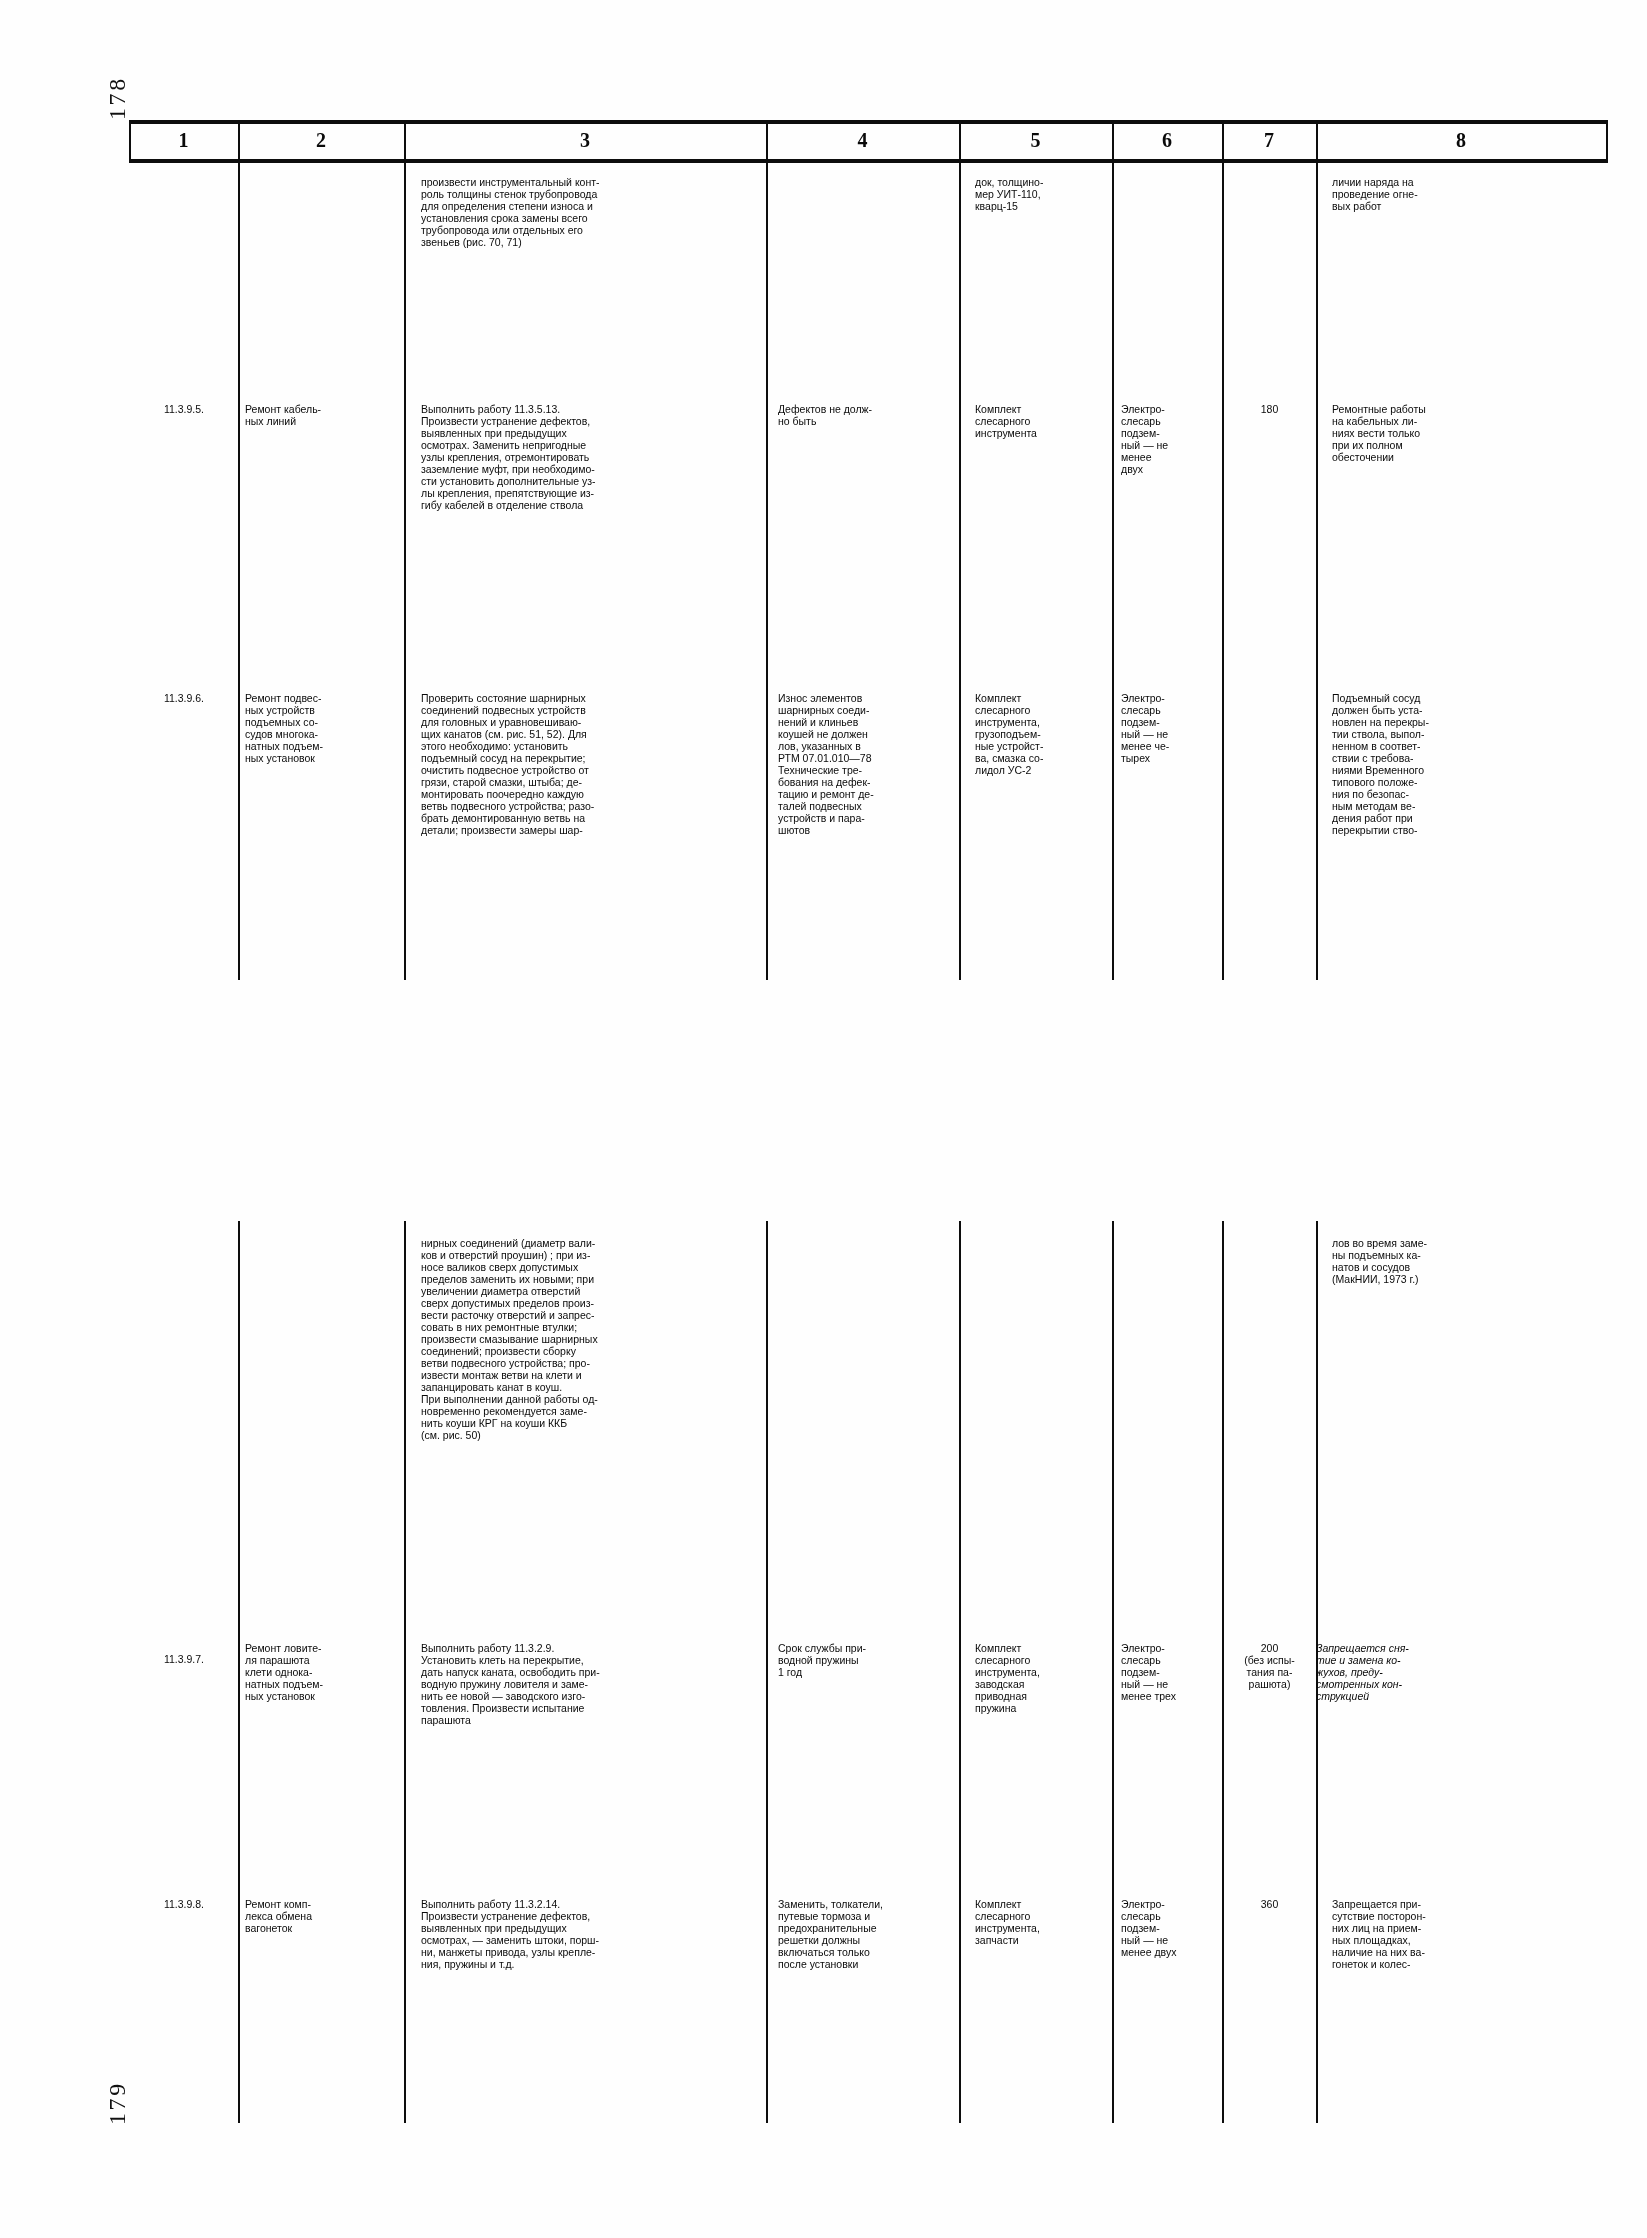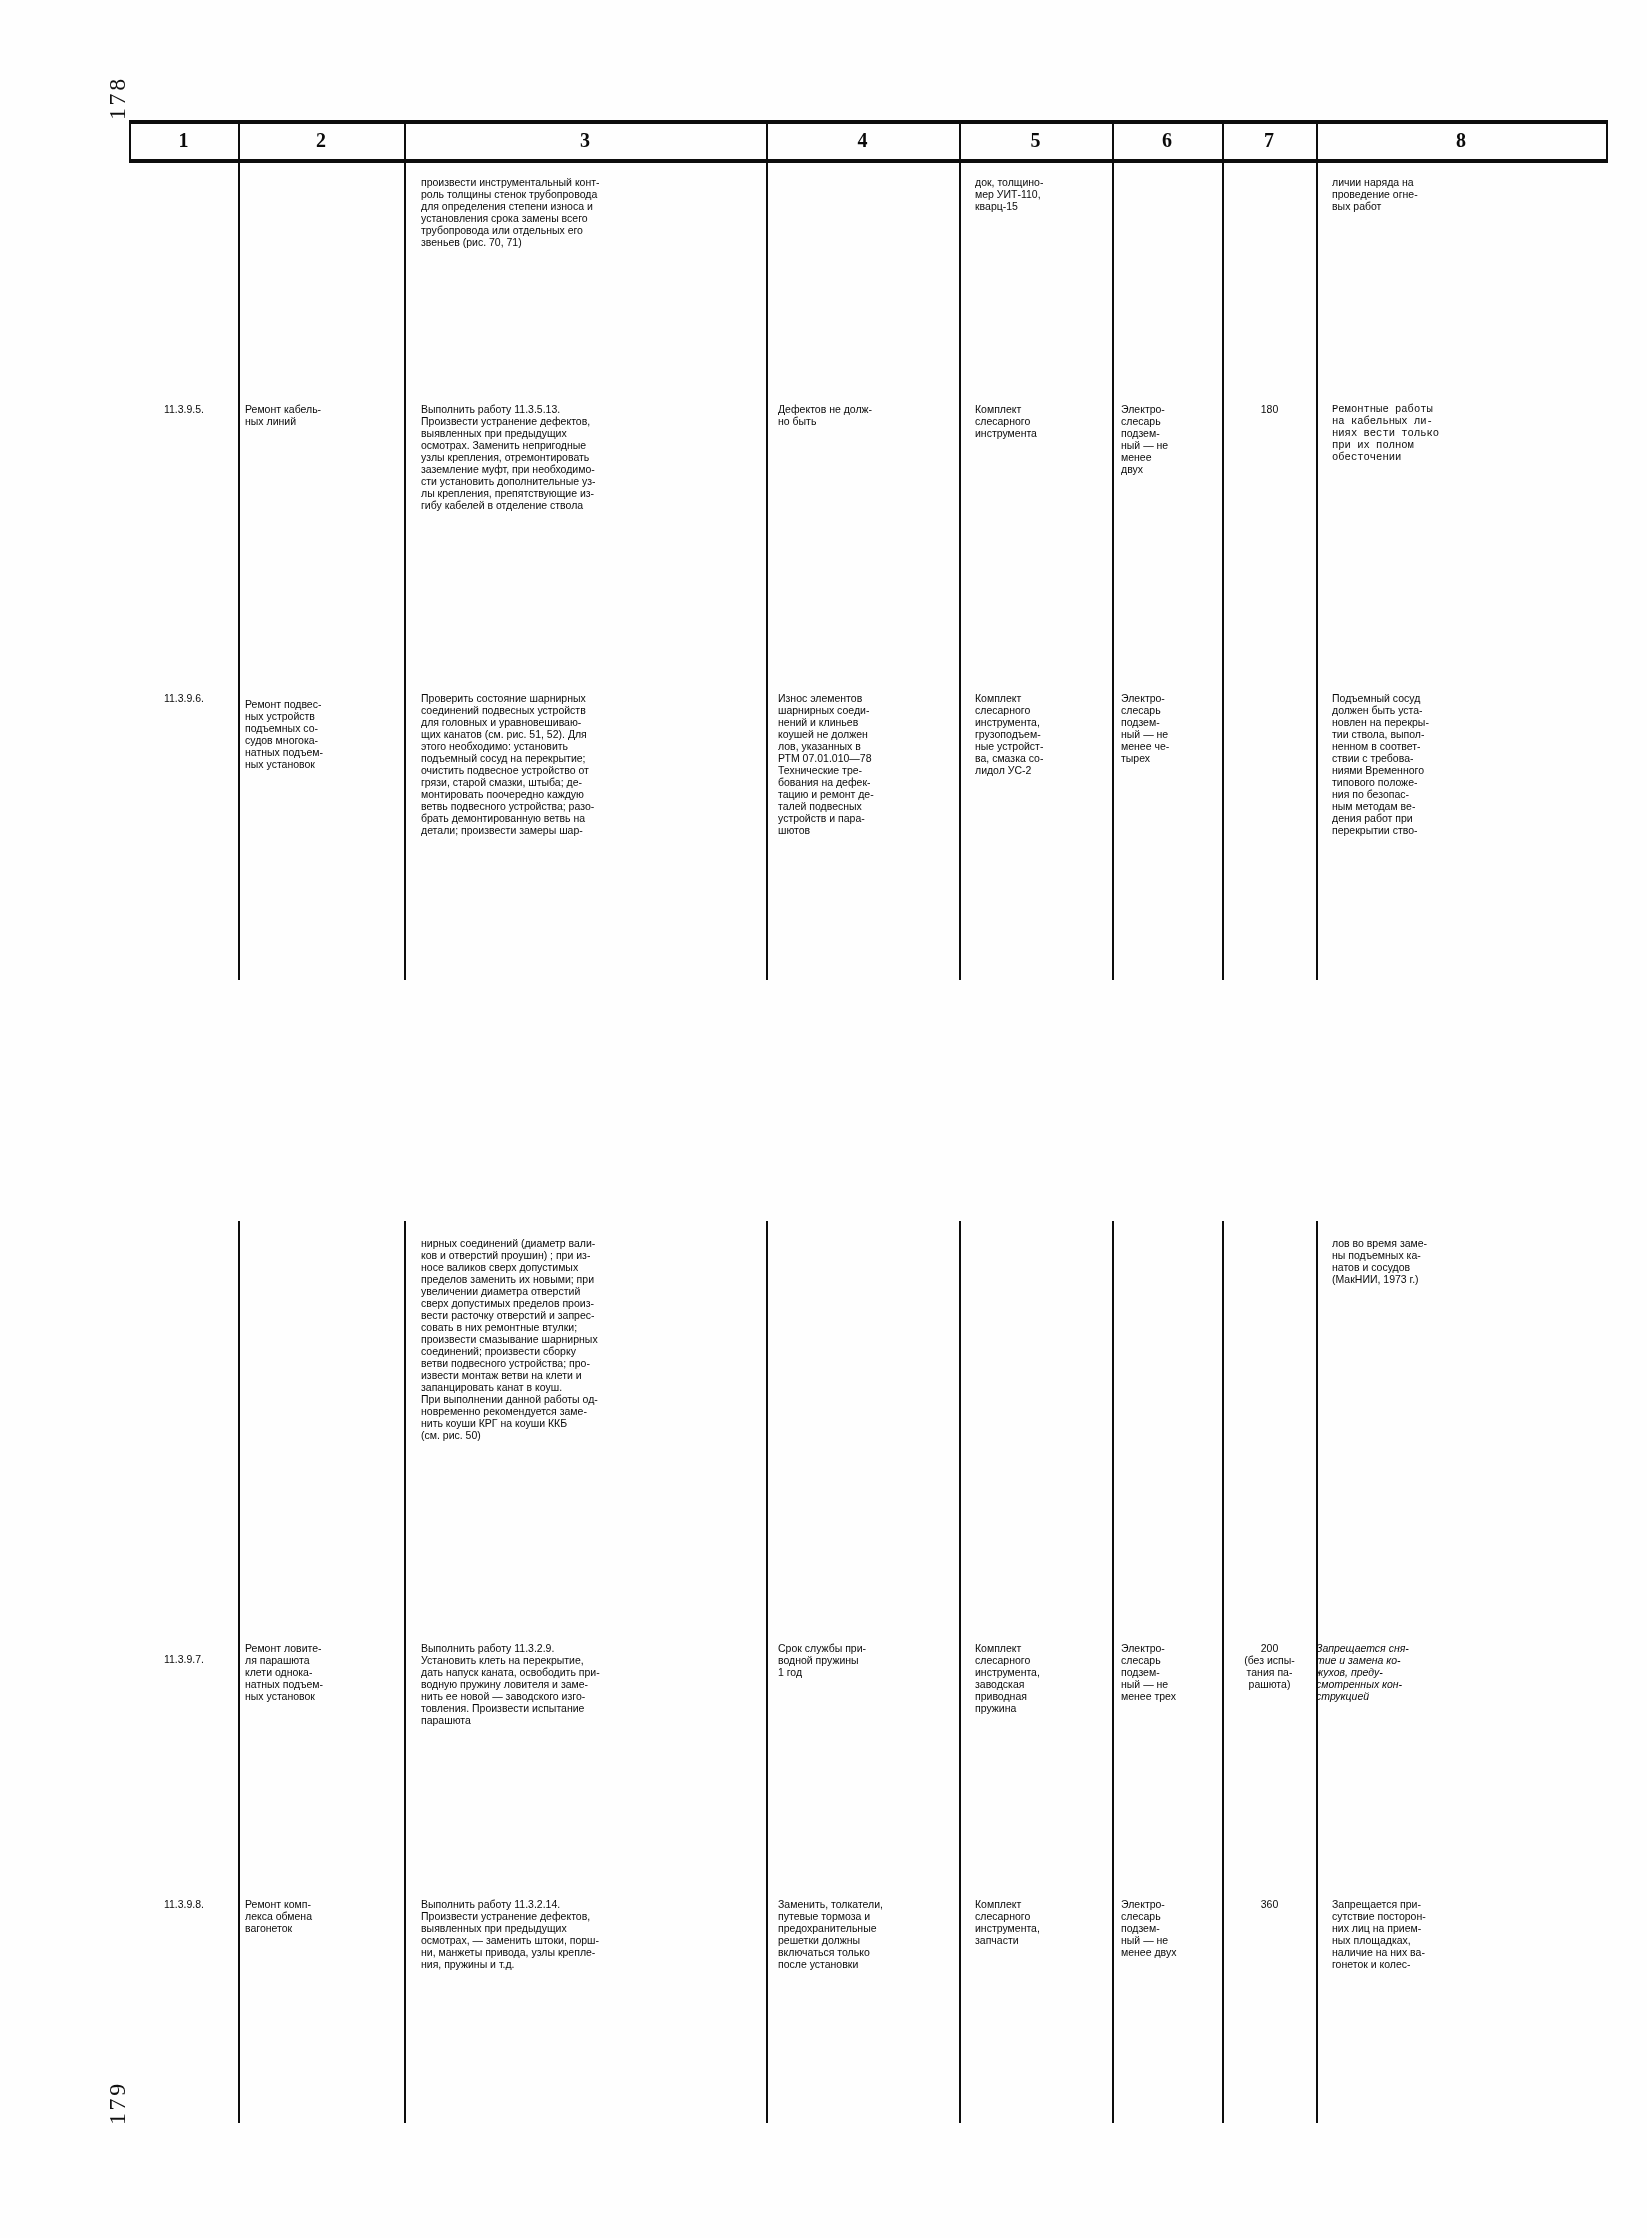--- a/index.html
+++ b/index.html
@@ -160,32 +160,32 @@
       <p>Электро-
 слесарь
 подзем-
 ный — не
 менее
 двух</p>
     </div>
     <div class="cellbox num-center" style="left:1224px; top:403px; width:91px;">
       <p>180</p>
     </div>
-    <div class="cellbox" style="left:1332px; top:403px; width:267px;font-family:Liberation Mono, monospace;">
+    <div class="cellbox" style="left:1332px; top:403px; width:267px;">
       <p>Ремонтные работы
 на кабельных ли-
 ниях вести только
 при их полном
 обесточении</p>
     </div>
 
     <div class="cellbox num-center" style="left:132px; top:692px; width:104px;">
       <p>11.3.9.6.</p>
     </div>
-    <div class="cellbox" style="left:245px; top:692px; width:157px;margin-top:6px;">
+    <div class="cellbox" style="left:245px; top:692px; width:157px;">
       <p>Ремонт подвес-
 ных устройств
 подъемных со-
 судов многока-
 натных подъем-
 ных установок</p>
     </div>
     <div class="cellbox" style="left:421px; top:692px; width:342px;">
       <p>Проверить состояние шарнирных
 соединений подвесных устройств

